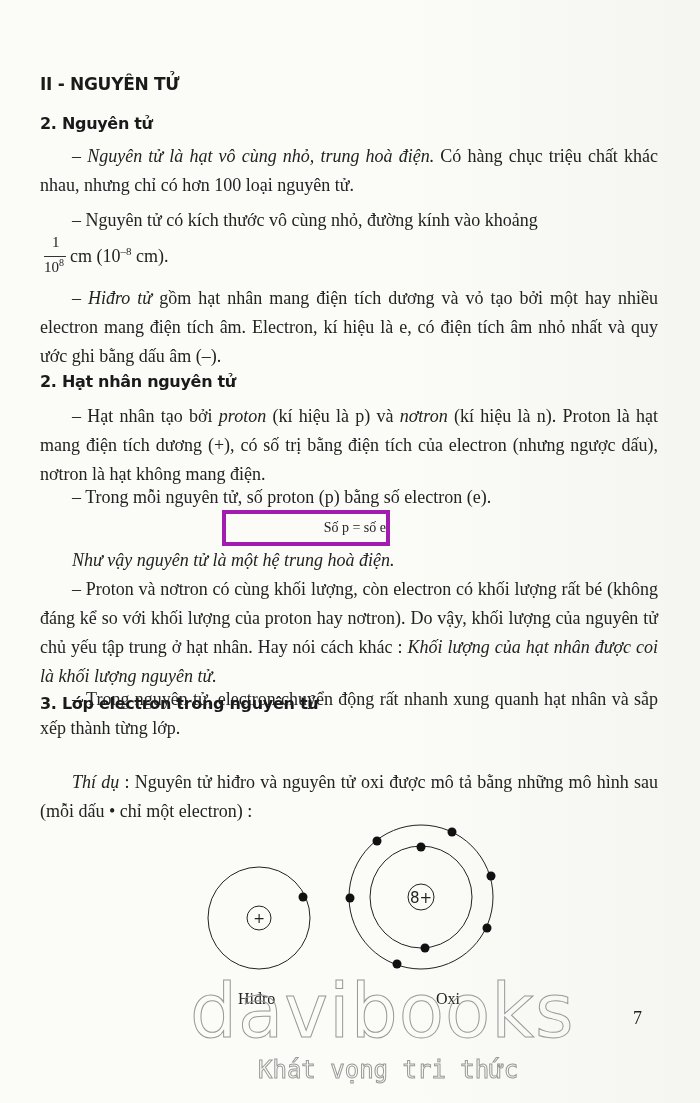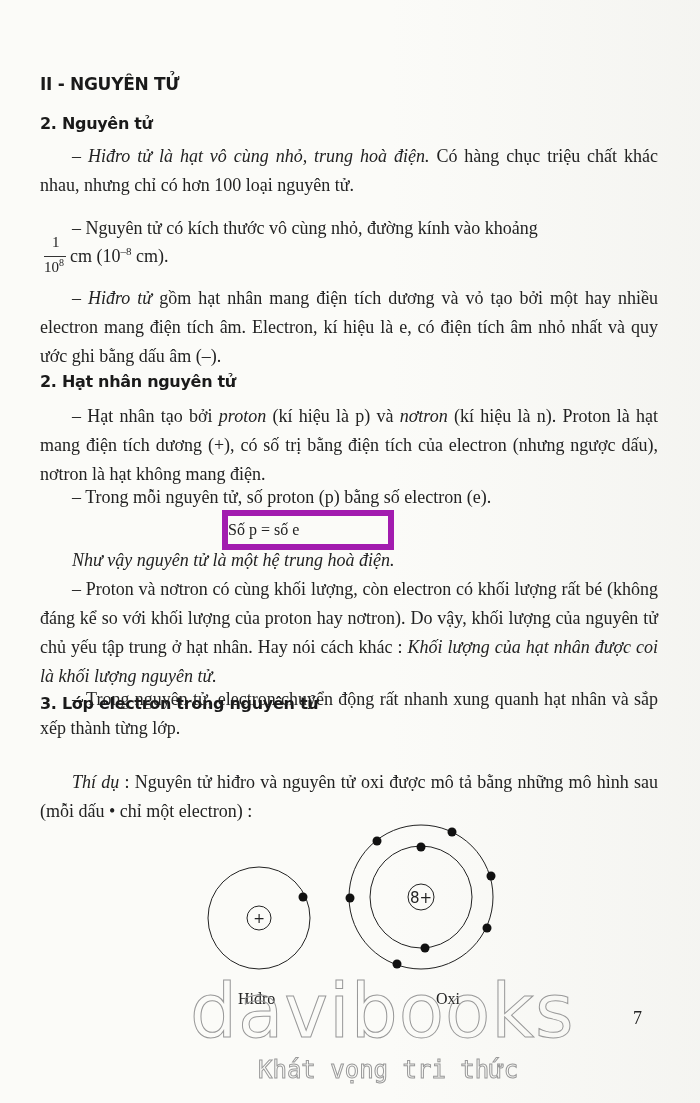--- a/index.html
+++ b/index.html
@@ -15,37 +15,37 @@
   .para { position: absolute; left: 40px; width: 618px; font-size: 18px; line-height: 29px; text-align: justify; color: #222; }
   .indent { text-indent: 32px; }
   .ital { font-style: italic; }
   .frac { position: absolute; left: 40px; top: 234px; font-size: 18px; color: #222; }
   .frac .num { position: absolute; left: 12px; top: 0; font-size: 15px; }
   .frac .bar { position: absolute; left: 4px; top: 22px; width: 22px; border-top: 1px solid #333; }
   .frac .den { position: absolute; left: 4px; top: 23px; font-size: 15px; }
   .frac .den sup { font-size: 10px; }
   .frac .rest { position: absolute; left: 30px; top: 11px; white-space: nowrap; text-align: right; }
   .frac .rest sup { font-size: 11px; }
-  .formula-box { position: absolute; left: 222px; top: 510px; width: 160px; height: 28px; border: 6px solid #a21caf; text-align: left; font-size: 16px; line-height: 28px; }
+  .formula-box { position: absolute; left: 222px; top: 510px; width: 160px; height: 28px; border: 4px solid #a21caf; text-align: right; font-size: 14px; line-height: 28px; }
   .label { position: absolute; font-size: 16px; color: #222; }
   .pagenum { position: absolute; left: 633px; top: 1008px; font-size: 18px; }
   .wm-main { position: absolute; left: 158px; top: 968px; font-family: "DejaVu Sans", sans-serif; font-size: 74px; color: transparent; -webkit-text-stroke: 1px #999; letter-spacing: 1px; margin-left: 32px; }
   .wm-sub { position: absolute; left: 258px; top: 1056px; font-family: "DejaVu Sans Mono", monospace; font-size: 24px; color: transparent; -webkit-text-stroke: 1px #999; }
   svg { position: absolute; left: 0; top: 0; }
 </style>
 </head>
 <body>
 
 <div class="bleed"></div>
 
 <div class="h-sec" style="top:74px;font-size:17px;">II - NGUYÊN TỬ</div>
 
 <div class="h-sec" style="top:114px;">2. Nguyên tử</div>
-<div class="para indent" style="top:142px;"><span class="ital">– Hiđro tử là hạt vô cùng nhỏ, trung hoà điện.</span><span> Có hàng chục triệu chất khác nhau, nhưng chỉ có hơn 100 loại nguyên tử.</span></div>
-<div class="para indent" style="top:214px;">– Nguyên tử có kích thước vô cùng nhỏ, đường kính vào khoảng</div>
+<div class="para indent" style="top:142px;"><span class="ital">– Nguyên tử là hạt vô cùng nhỏ, trung hoà điện.</span><span> Có hàng chục triệu chất khác nhau, nhưng chỉ có hơn 100 loại nguyên tử.</span></div>
+<div class="para indent" style="top:206px;">– Nguyên tử có kích thước vô cùng nhỏ, đường kính vào khoảng</div>
 <div class="frac">
   <span class="num">1</span>
   <span class="bar"></span>
   <span class="den"><span>10</span><sup>8</sup></span>
   <span class="rest"><span>cm  (10</span><sup>–8</sup><span> cm).</span></span>
 </div>
 <div class="para indent" style="top:284px;"><span>– </span><span class="ital">Hiđro tử</span><span> gồm hạt nhân mang điện tích dương và vỏ tạo bởi một hay nhiều electron mang điện tích âm. Electron, kí hiệu là e, có điện tích âm nhỏ nhất và quy ước ghi bằng dấu âm (–).</span></div>
 
 <div class="h-sec" style="top:372px;">2. Hạt nhân nguyên tử</div>
 <div class="para indent" style="top:402px;"><span>– Hạt nhân tạo bởi </span><span class="ital">proton</span><span> (kí hiệu là p) và </span><span class="ital">nơtron</span><span> (kí hiệu là n). Proton là hạt mang điện tích dương (+), có số trị bằng điện tích của electron (nhưng ngược dấu), nơtron là hạt không mang điện.</span></div>

